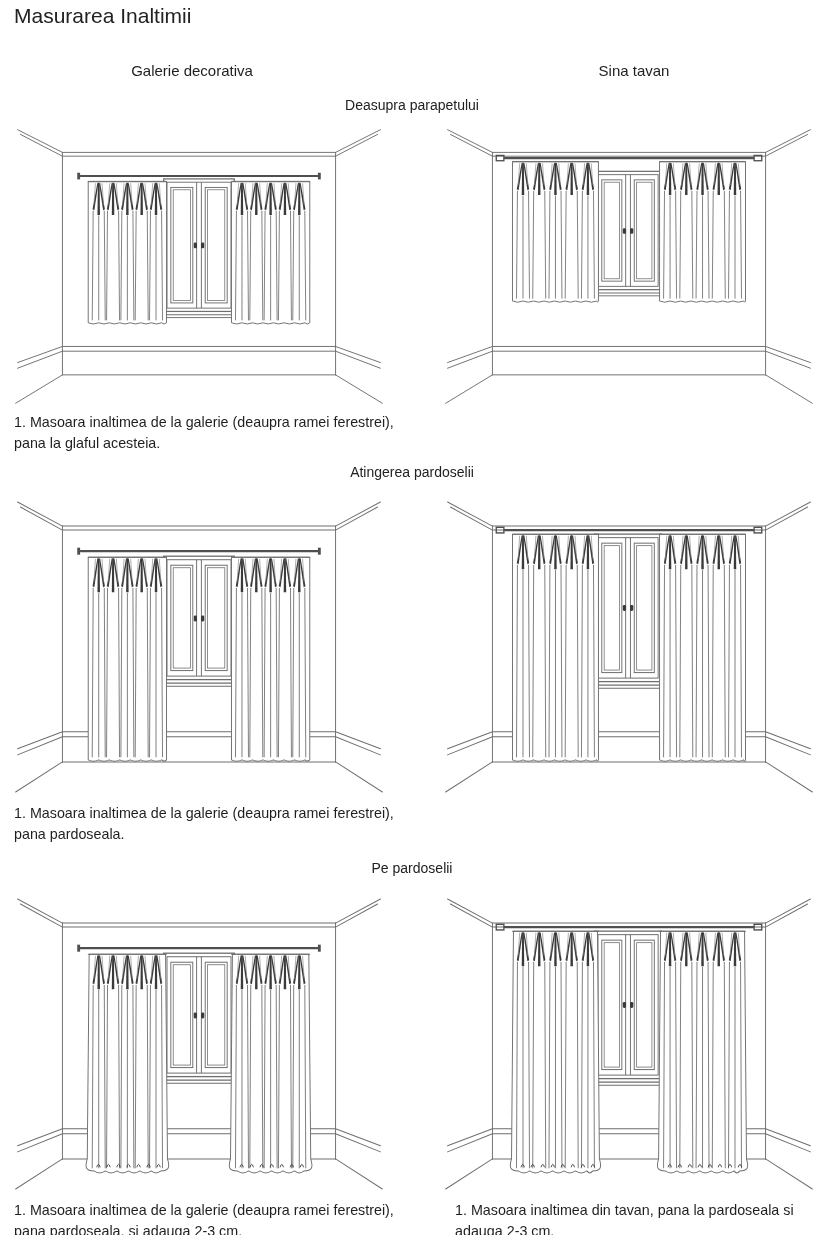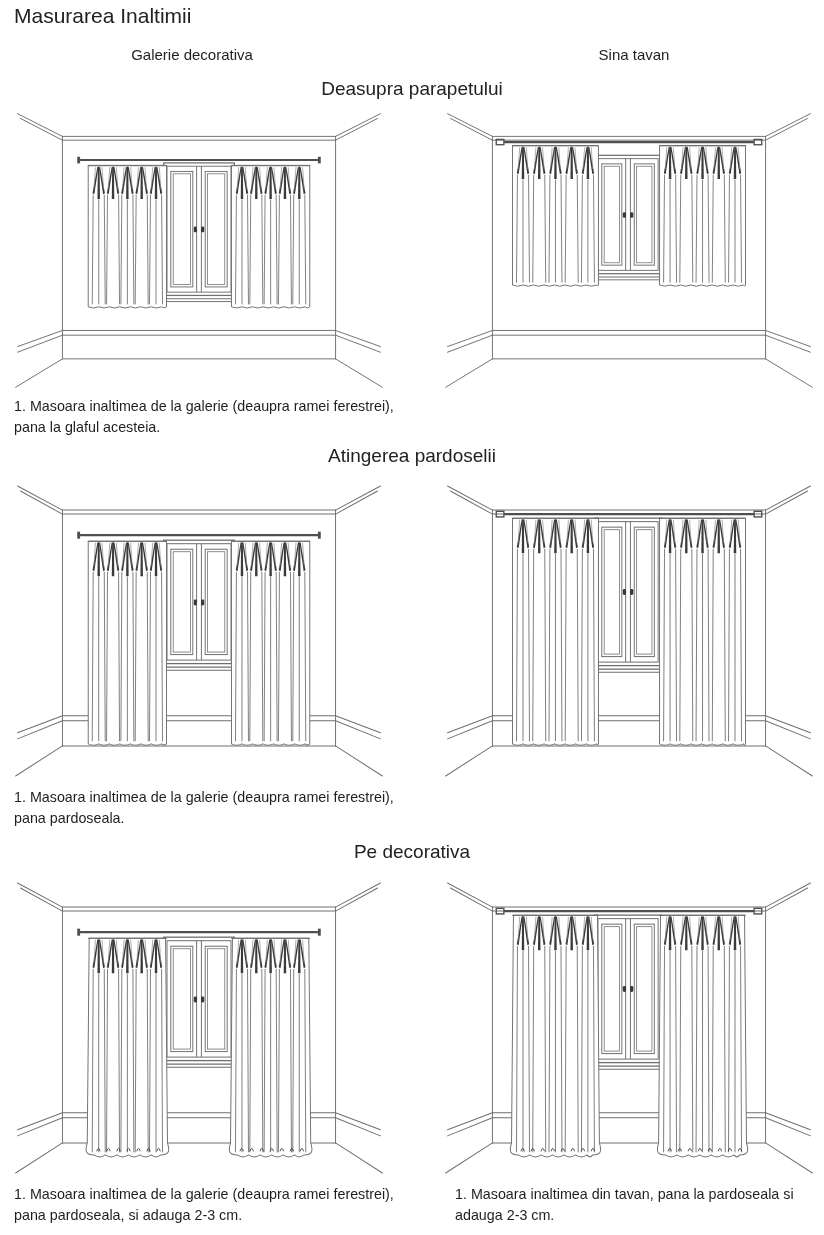--- a/index.html
+++ b/index.html
@@ -5,27 +5,27 @@
   html,body{margin:0;padding:0;background:#fff}
   body{
     width:824px;height:1235px;overflow:hidden;
     font-family:"Liberation Sans", sans-serif;
     color:#1f1f1f;
   }
   .page-title{
     font-size:21px;font-weight:400;margin:4px 0 0 14px;line-height:24px;color:#222;
   }
   .col-headers{
-    display:grid;grid-template-columns:412px 412px;margin-top:17px;
+    display:grid;grid-template-columns:412px 412px;margin-top:33px;
   }
   .col-headers span{display:block;text-align:center;font-size:15px;line-height:20px}
   .col-headers .lh{transform:translateX(-14px)}
   .col-headers .rh{transform:translateX(16px)}
   h2.sec-title{
-    font-size:19px;font-weight:400;text-align:center;margin:0;line-height:26px;color:#222;
+    font-size:14px;font-weight:400;text-align:center;margin:0;line-height:26px;color:#222;
   }
   .sec0 h2{margin-top:11px}
   .sec1 h2{margin-top:6px}
   .sec2 h2{margin-top:10px}
   .fig-row{display:grid;grid-template-columns:412px 412px}
   .sec0 .fig-row{margin-top:6px}
   .sec1 .fig-row{margin-top:11px}
   .sec2 .fig-row{margin-top:12px}
   .fcell{padding-left:8px}
   .fcell.right{padding-left:26px}
@@ -535,21 +535,21 @@
           </svg>
       </figure>
     </div>
   </div>
   <div class="cap-row">
     <p>1. Masoara inaltimea de la galerie (deaupra ramei ferestrei), pana pardoseala.</p>
   </div>
 </section>
 
 <section class="sec2">
-  <h2 class="sec-title">Pe decorativa</h2>
+  <h2 class="sec-title">Pe pardoselii</h2>
   <div class="fig-row">
     <div class="fcell">
       <figure>
         <svg width="382" height="301" viewBox="0 0 400 300" preserveAspectRatio="none">
             <line x1="57" y1="30" x2="343" y2="30" stroke="#6e6e6e" stroke-width="1" stroke-linecap="round"></line>
             <line x1="57" y1="34" x2="343" y2="34" stroke="#6e6e6e" stroke-width="1" stroke-linecap="round"></line>
             <line x1="57" y1="30" x2="10" y2="6" stroke="#6e6e6e" stroke-width="1" stroke-linecap="round"></line>
             <line x1="57" y1="34" x2="13" y2="11" stroke="#6e6e6e" stroke-width="1" stroke-linecap="round"></line>
             <line x1="343" y1="30" x2="390" y2="6" stroke="#6e6e6e" stroke-width="1" stroke-linecap="round"></line>
             <line x1="343" y1="34" x2="387" y2="11" stroke="#6e6e6e" stroke-width="1" stroke-linecap="round"></line>

